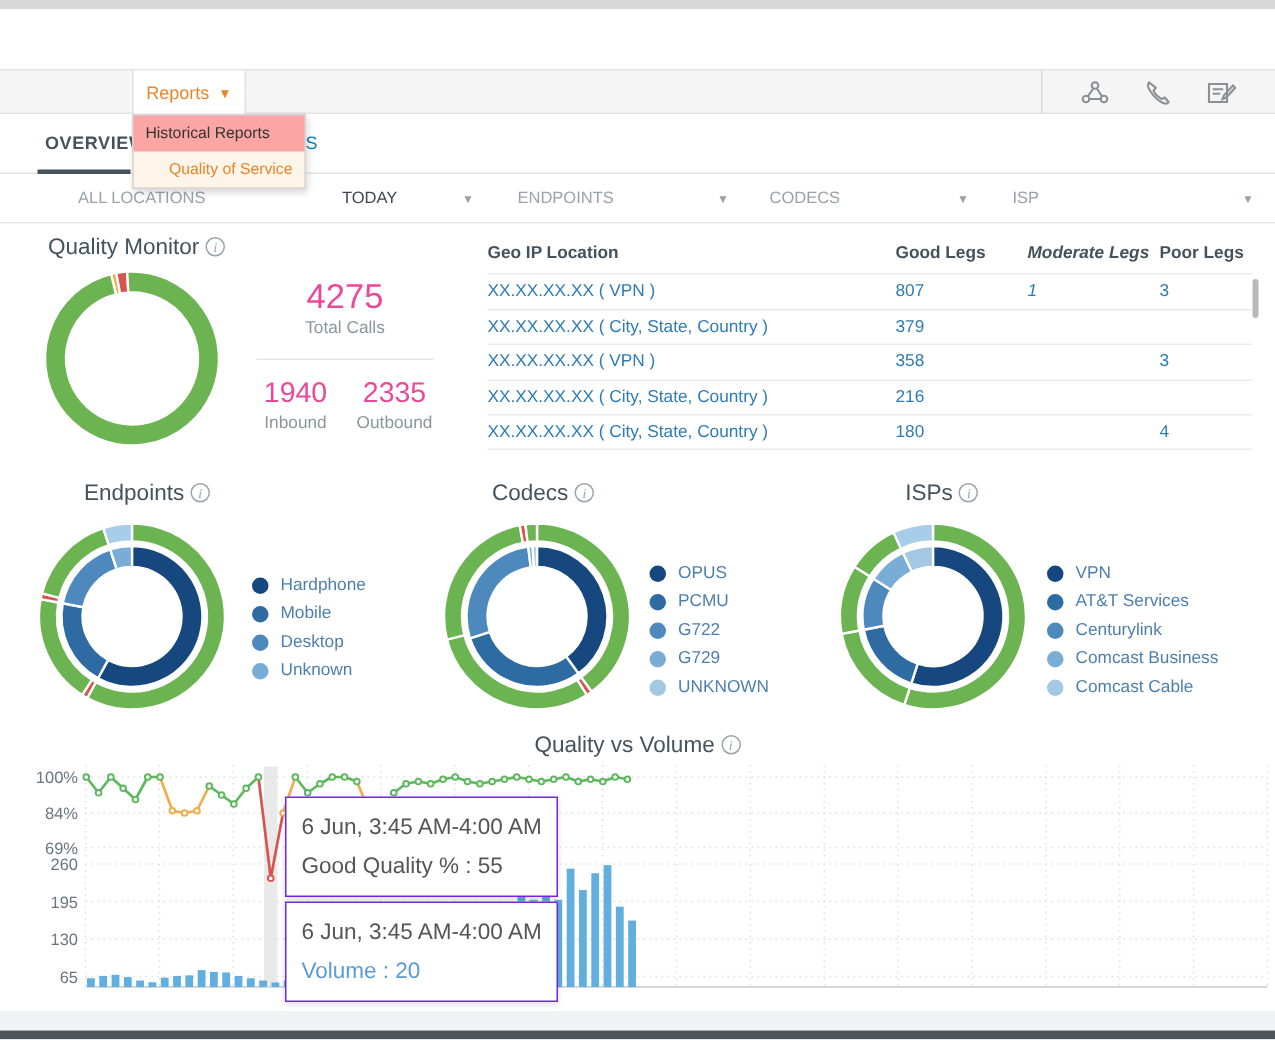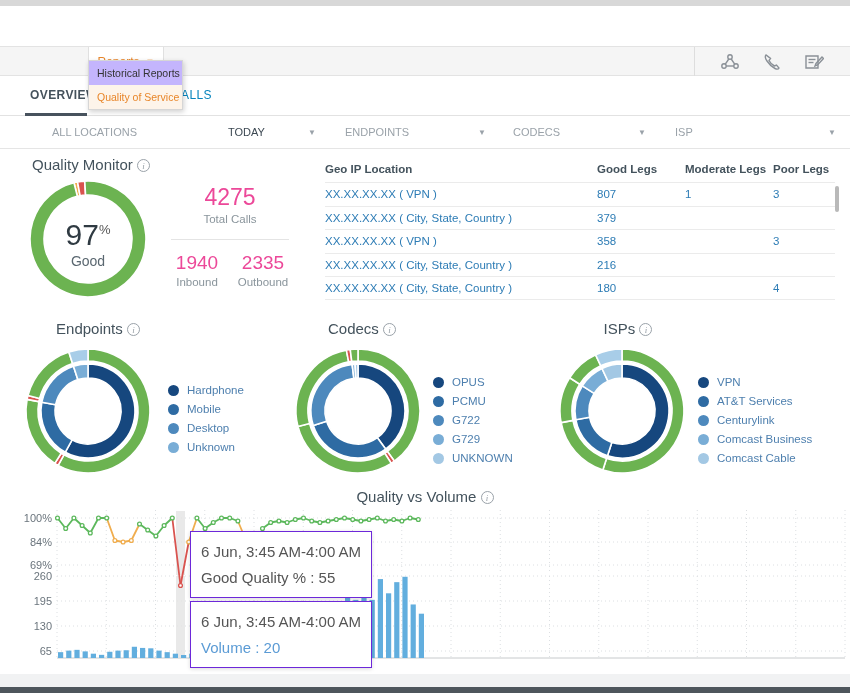--- a/index.html
+++ b/index.html
@@ -28,21 +28,21 @@
   
   .menubar { position:absolute; left:0; top:46px; width:850px; height:30px; background:#f5f5f5; border-top:1px solid #e3e3e3; border-bottom:1px solid #e3e3e3; }
   .reports-btn { position:absolute; left:88px; top:0; height:29px; width:76px; background:#fff; border-left:1px solid #e0e0e0; border-right:1px solid #e0e0e0;
     color:#e8862a; font-size:12px; display:flex; align-items:center; justify-content:center; gap:6px; cursor:pointer; }
   .reports-btn .caret { font-size:9px; }
   .toolbar-icons { position:absolute; right:15px; top:0; height:29px; display:flex; align-items:center; gap:0; border-left:1px solid #ddd; padding-left:14px; }
   .toolbar-icons .tool { width:42px; height:29px; display:flex; align-items:center; justify-content:center; cursor:pointer; }
   .toolbar-icons svg { stroke:#8a9097; fill:none; stroke-width:1.4; }
 
   
-  .dropdown { position:absolute; left:88px; top:60px; width:95px; background:#c4b5fd; border:1px solid #d6d6d6; box-shadow:1px 2px 5px rgba(0,0,0,.18); z-index:30; }
+  .dropdown { position:absolute; left:88px; top:76px; width:116px; background:#fca5a5; border:1px solid #d6d6d6; box-shadow:1px 2px 5px rgba(0,0,0,.18); z-index:30; }
   .dropdown .item { font-size:10.5px; padding:6px 8px; color:#333; cursor:pointer; white-space:nowrap; }
   .dropdown .item.active { color:#e8862a; background:#fdf4ea;text-align:right; }
 
   
   .tabrow { position:absolute; left:0; top:76px; width:850px; height:40px; background:#fff; border-bottom:1px solid #e2e2e2; }
   .tab { position:absolute; top:12px; font-size:12px; letter-spacing:0.4px; cursor:pointer; }
   .tab.overview { left:30px; color:#45525c; font-weight:bold; }
   .tab.calls { left:172px; color:#0684bd; }
   .tab-underline { position:absolute; left:25px; top:37px; width:62px; height:3px; background:#47525d; }
 
@@ -76,21 +76,21 @@
   .qm-io .big { font-size:19px; }
 
   
   .geo-table { position:absolute; left:325px; top:156px; width:510px; }
   .geo-row { display:flex; font-size:11.5px; align-items:center; height:23.5px; }
   .geo-head { font-weight:bold; color:#43525c; height:26px; }
   .geo-body .geo-row { border-top:1px solid #ebebeb; color:#2d7cb5; cursor:pointer; }
   .geo-body .geo-row:last-child { border-bottom:1px solid #ebebeb; }
   .gc-loc { flex:1 1 auto; }
   .gc-good { width:88px; }
-  .gc-mod { width:88px; }
+  .gc-mod { width:88px;font-style:italic; }
   .gc-poor { width:62px; }
   .geo-scrollbar { position:absolute; right:-4px; top:30px; width:4px; height:26px; background:#b9b9b9; border-radius:2px; cursor:pointer; }
 
   
   .donut-title { position:absolute; font-size:15px; color:#43525c; text-align:center; width:140px; }
   .dt-endpoints { left:28px; top:320px; }
   .dt-codecs { left:292px; top:320px; }
   .dt-isps { left:558px; top:320px; }
   .donut-svg { position:absolute; width:136px; height:136px; }
   .dv-endpoints { left:20px; top:343px; }
@@ -187,24 +187,20 @@
 
   <div class="section-title qm-title">
     <span>Quality Monitor</span>
     <span class="info-icon">i</span>
   </div>
   <svg class="qm-donut" viewBox="0 0 126 126">
       <path d="M48.968530055219276,6.722847875992201 A58,58 0 0 1 52.52988957546752,5.952854692823614 L55.05715760897536,19.722855284211022 A44,44 0 0 0 52.35543659361462,20.30698804385616 Z" fill="#f0ad4e" stroke="#fff" stroke-width="1.6" stroke-linejoin="round"></path>
       <path d="M52.52988957546752,5.952854692823614 A58,58 0 0 1 59.7623527103965,5.0904356774451 L60.54385378030079,19.068606375992836 A44,44 0 0 0 55.05715760897536,19.722855284211022 Z" fill="#d9534f" stroke="#fff" stroke-width="1.6" stroke-linejoin="round"></path>
       <path d="M59.7623527103965,5.0904356774451 A58,58 0 1 1 48.96853005521926,6.722847875992201 L52.35543659361461,20.30698804385616 A44,44 0 1 0 60.54385378030079,19.068606375992836 Z" fill="#6cb351" stroke="#fff" stroke-width="1.6" stroke-linejoin="round"></path>
     </svg>
-  <div class="qm-center">
-    <div class="pct"><span>97</span><sup>%</sup></div>
-    <div class="grade">Good</div>
-  </div>
   <div class="qm-stats">
     <div class="big">4275</div>
     <div class="sub">Total Calls</div>
     <hr class="qm-divider">
     <div class="qm-io">
       <div class="col">
         <div class="big">1940</div>
         <div class="sub">Inbound</div>
       </div>
       <div class="col">

